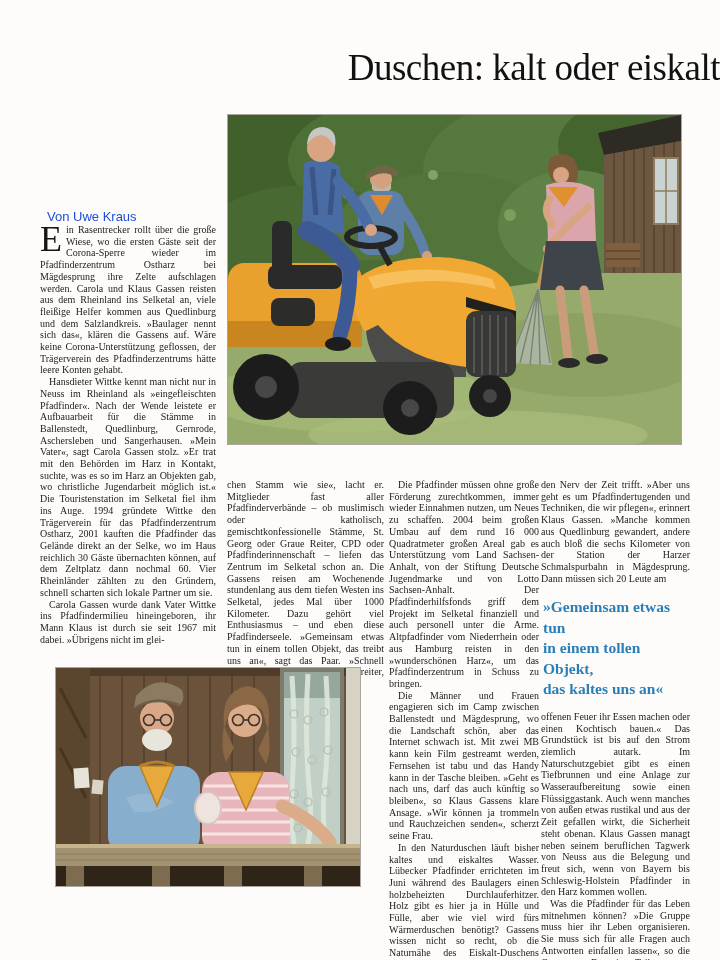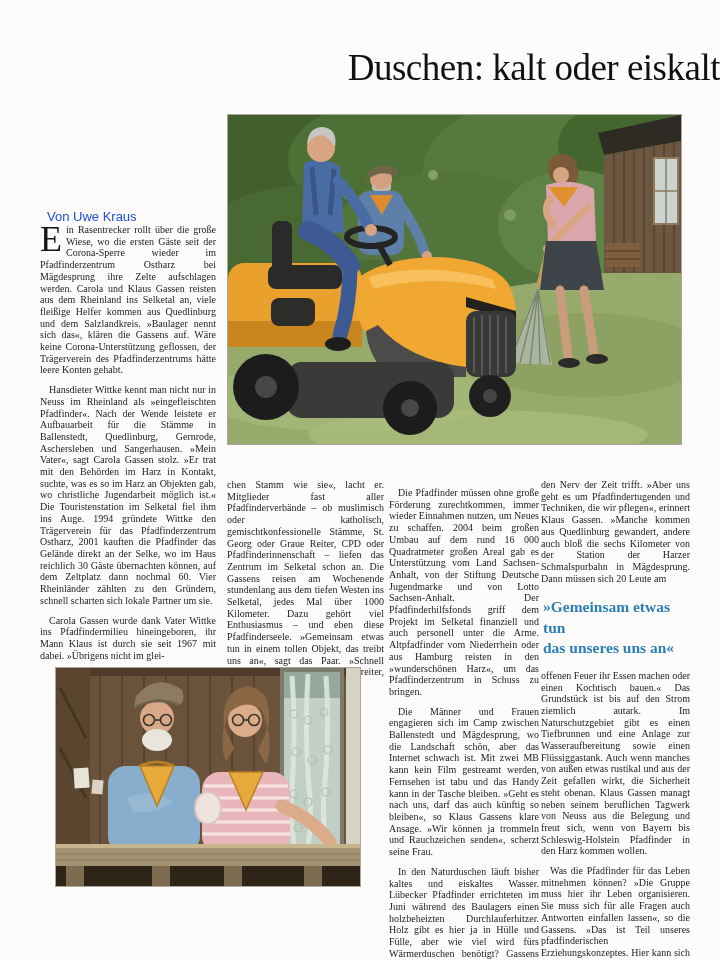--- a/index.html
+++ b/index.html
@@ -7,21 +7,21 @@
         font-family:"Liberation Serif",serif;color:#1c1c1c;}
   .headline{position:absolute;top:46px;left:0;width:720px;margin:0;text-align:right;
         font-size:37px;font-weight:400;letter-spacing:-0.5px;color:#111;}
   .lead{position:absolute;left:40px;top:110px;width:180px;margin:0;
         font-family:"Liberation Sans",sans-serif;font-size:13.2px;line-height:18.6px;color:#222;}
   .lead b{font-weight:700;color:#111;}
   .byline{position:absolute;left:40px;top:202px;margin:7px;
         font-family:"Liberation Sans",sans-serif;font-size:13px;color:#1d4ed8;}
   .bodytext{font-size:10px;line-height:11.7px;text-align:justify;hyphens:auto;}
   .bodytext p{margin:0;}
-  .bodytext p.indent{text-indent:9px;margin-top:8px;}
+  .bodytext p.indent{text-indent:9px;}
   .bodytext p.noindent{text-indent:0;}
   .col1{position:absolute;left:40px;top:224px;width:176px;}
   .col2{position:absolute;left:227px;top:479px;width:157px;}
   .col3{position:absolute;left:389px;top:479px;width:150px;}
   .col4{position:absolute;left:541px;top:479px;width:149px;}
   .dropcap{float:left;font-size:36px;line-height:29px;padding:1px 4px 0 0;color:#161616;}
   .pullquote{margin:13px 2px 11px;text-align:left;color:var(--accent,#2b7fb8);
         font-weight:700;font-size:15.5px;line-height:20.5px;}
   .pullquote .line{display:block;}
   .photo{position:absolute;margin:0;outline:1px solid #aaa69e;}
@@ -148,21 +148,22 @@
   <div class="bodytext col3">
       <p class="indent">Die Pfadfinder müssen ohne große Förderung zurechtkommen, immer wieder Einnahmen nutzen, um Neues zu schaffen. 2004 beim großen Umbau auf dem rund 16 000 Quadratmeter großen Areal gab es Unterstützung vom Land Sachsen-Anhalt, von der Stiftung Deutsche Jugendmarke und von Lotto Sachsen-Anhalt. Der Pfadfinderhilfsfonds griff dem Projekt im Selketal finanziell und auch personell unter die Arme. Altpfadfinder vom Niederrhein oder aus Hamburg reisten in den »wunderschönen Harz«, um das Pfadfinderzentrum in Schuss zu bringen.</p>
       <p class="indent">Die Männer und Frauen engagieren sich im Camp zwischen Ballenstedt und Mägdesprung, wo die Landschaft schön, aber das Internet schwach ist. Mit zwei MB kann kein Film gestreamt werden, Fernsehen ist tabu und das Handy kann in der Tasche bleiben. »Geht es nach uns, darf das auch künftig so bleiben«, so Klaus Gassens klare Ansage. »Wir können ja trommeln und Rauchzeichen senden«, scherzt seine Frau.</p>
       <p class="indent">In den Naturduschen läuft bisher kaltes und eiskaltes Wasser. Lübecker Pfadfinder errichteten im Juni während des Baulagers einen holzbeheizten Durchlauferhitzer. Holz gibt es hier ja in Hülle und Fülle, aber wie viel wird fürs Wärmerduschen benötigt? Gassens wissen nicht so recht, ob die Naturnähe des Eiskalt-Duschens noch</p>
     </div>
 
   <div class="bodytext col4">
     <p class="noindent">den Nerv der Zeit trifft. »Aber uns geht es um Pfadfindertugenden und Techniken, die wir pflegen«, erinnert Klaus Gassen. »Manche kommen aus Quedlinburg gewandert, andere auch bloß die sechs Kilometer von der Station der Harzer Schmalspurbahn in Mägdesprung. Dann müssen sich 20 Leute am</p>
     <blockquote class="pullquote">
         <span class="line">»Gemeinsam etwas tun</span>
-        <span class="line">das unseres uns an«</span>
+        <span class="line">in einem tollen Objekt,</span>
+        <span class="line">das kaltes uns an«</span>
       </blockquote>
     <div>
         <p class="noindent">offenen Feuer ihr Essen machen oder einen Kochtisch bauen.« Das Grundstück ist bis auf den Strom ziemlich autark. Im Naturschutzgebiet gibt es einen Tiefbrunnen und eine Anlage zur Wasseraufbereitung sowie einen Flüssiggastank. Auch wenn manches von außen etwas rustikal und aus der Zeit gefallen wirkt, die Sicherheit steht obenan. Klaus Gassen managt neben seinem beruflichen Tagwerk von Neuss aus die Belegung und freut sich, wenn von Bayern bis Schleswig-Holstein Pfadfinder in den Harz kommen wollen.</p>
         <p class="indent">Was die Pfadfinder für das Leben mitnehmen können? »Die Gruppe muss hier ihr Leben organisieren. Sie muss sich für alle Fragen auch Antworten einfallen lassen«, so die Gassens. »Das ist Teil unseres pfadfinderischen Erziehungskonzeptes. Hier kann sich niemand ins gemachte Nest setzen.«</p>
       </div>
   </div>
 
   <figure class="photo photo2">
     <svg viewBox="0 0 304 218" width="304" height="218">
       <rect width="304" height="218" fill="#6b533b"></rect>

